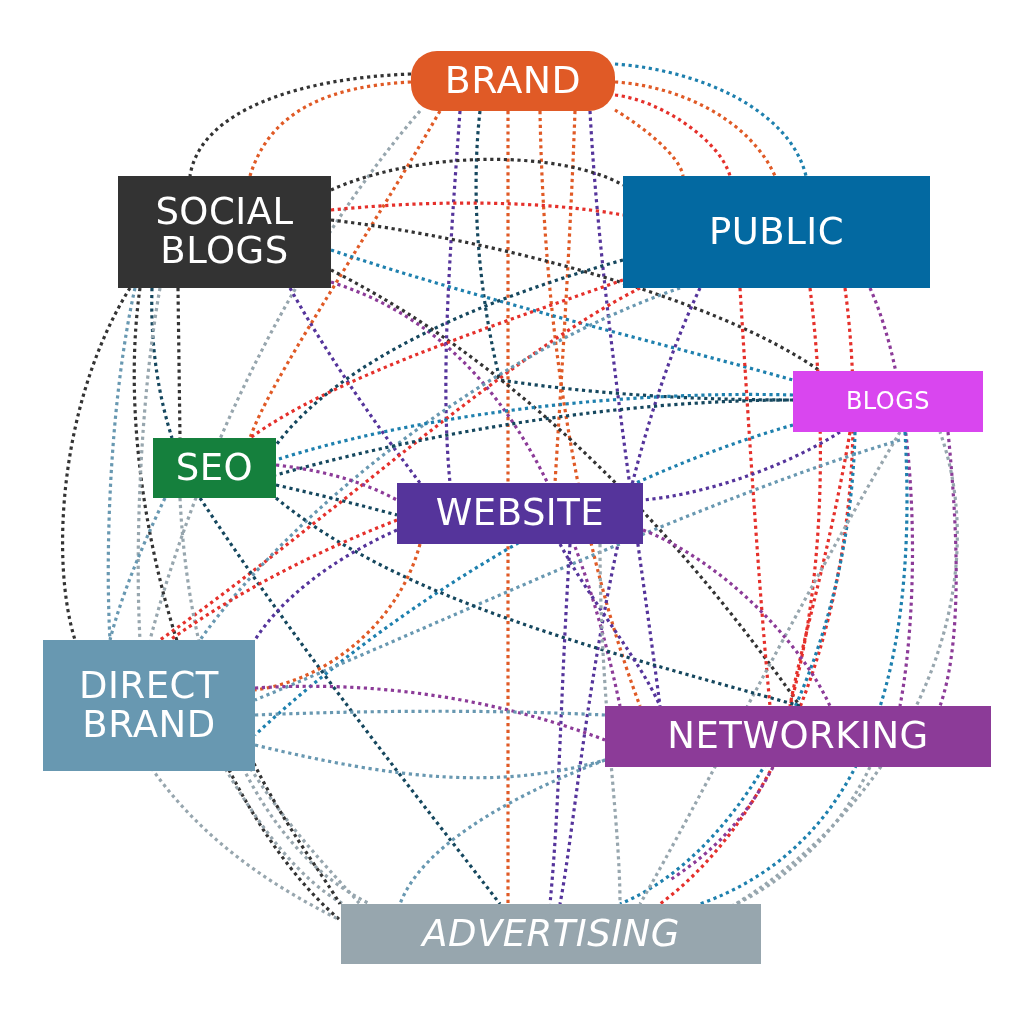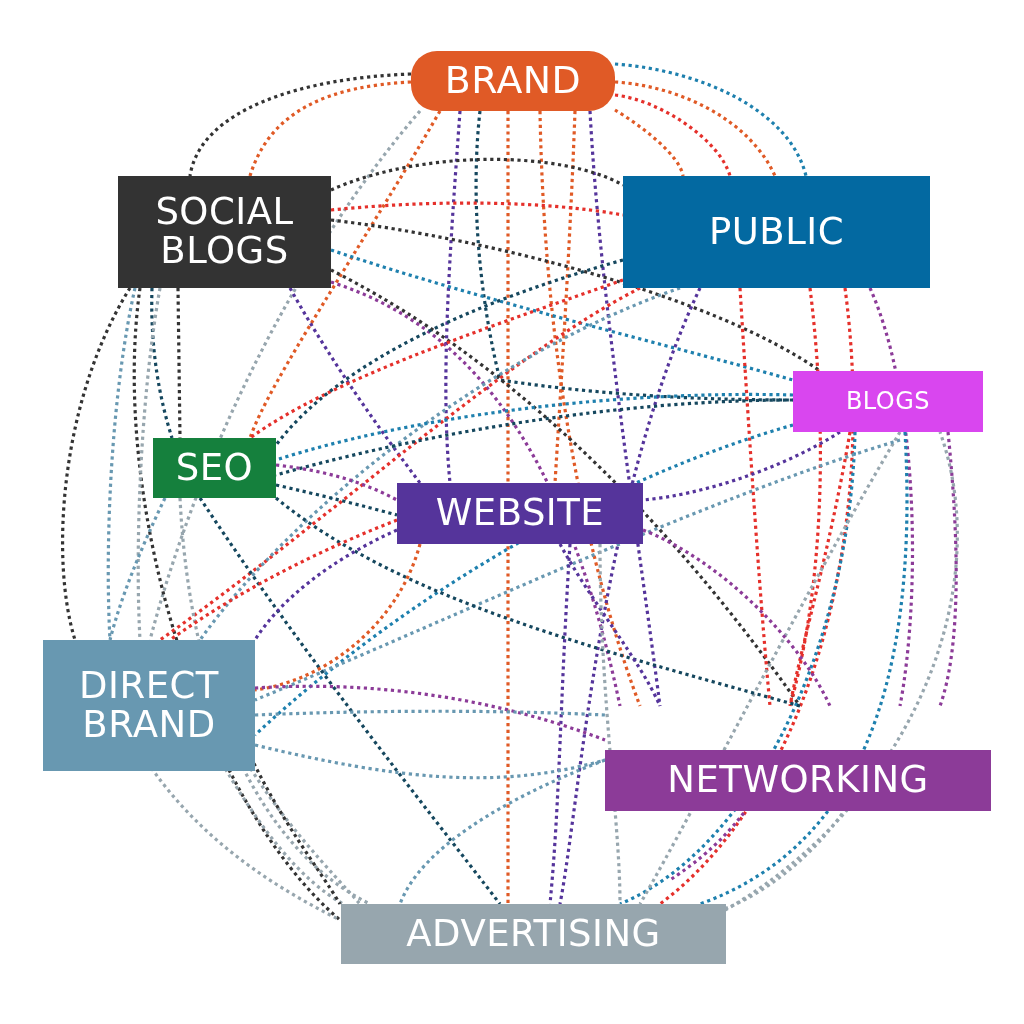--- a/index.html
+++ b/index.html
@@ -107,19 +107,19 @@
   <div class="node" style="left: 153px; top: 438px; width: 123px; height: 60px; background: #15803d; font-size: 36.98px;">
     <span>SEO</span>
   </div>
   <div class="node" style="left: 397px; top: 483px; width: 246px; height: 61px; background: rgb(85, 52, 155); font-size: 36.98px; justify-content: center;">
     <span>WEBSITE</span>
   </div>
   <div class="node" style="left: 43px; top: 640px; width: 212px; height: 131px; background: rgb(104, 152, 177); font-size: 36.98px;">
     <span>DIRECT</span>
     <span>BRAND</span>
   </div>
-  <div class="node" style="left: 605px; top: 706px; width: 386px; height: 61px; background: rgb(140, 59, 152); font-size: 36.98px; margin-top: 44px;">
+  <div class="node" style="left: 605px; top: 706px; width: 386px; height: 61px; background: rgb(140, 59, 152); font-size: 36.98px;">
     <span>NETWORKING</span>
   </div>
-  <div class="node" style="left: 341px; top: 904px; width: 385px; height: 60px; background: rgb(151, 166, 174); font-size: 36.98px;">
+  <div class="node" style="left: 341px; top: 904px; width: 420px; height: 60px; background: rgb(151, 166, 174); font-size: 36.98px; font-style: italic;">
     <span>ADVERTISING</span>
   </div>
 </div>
 
 </body></html>

